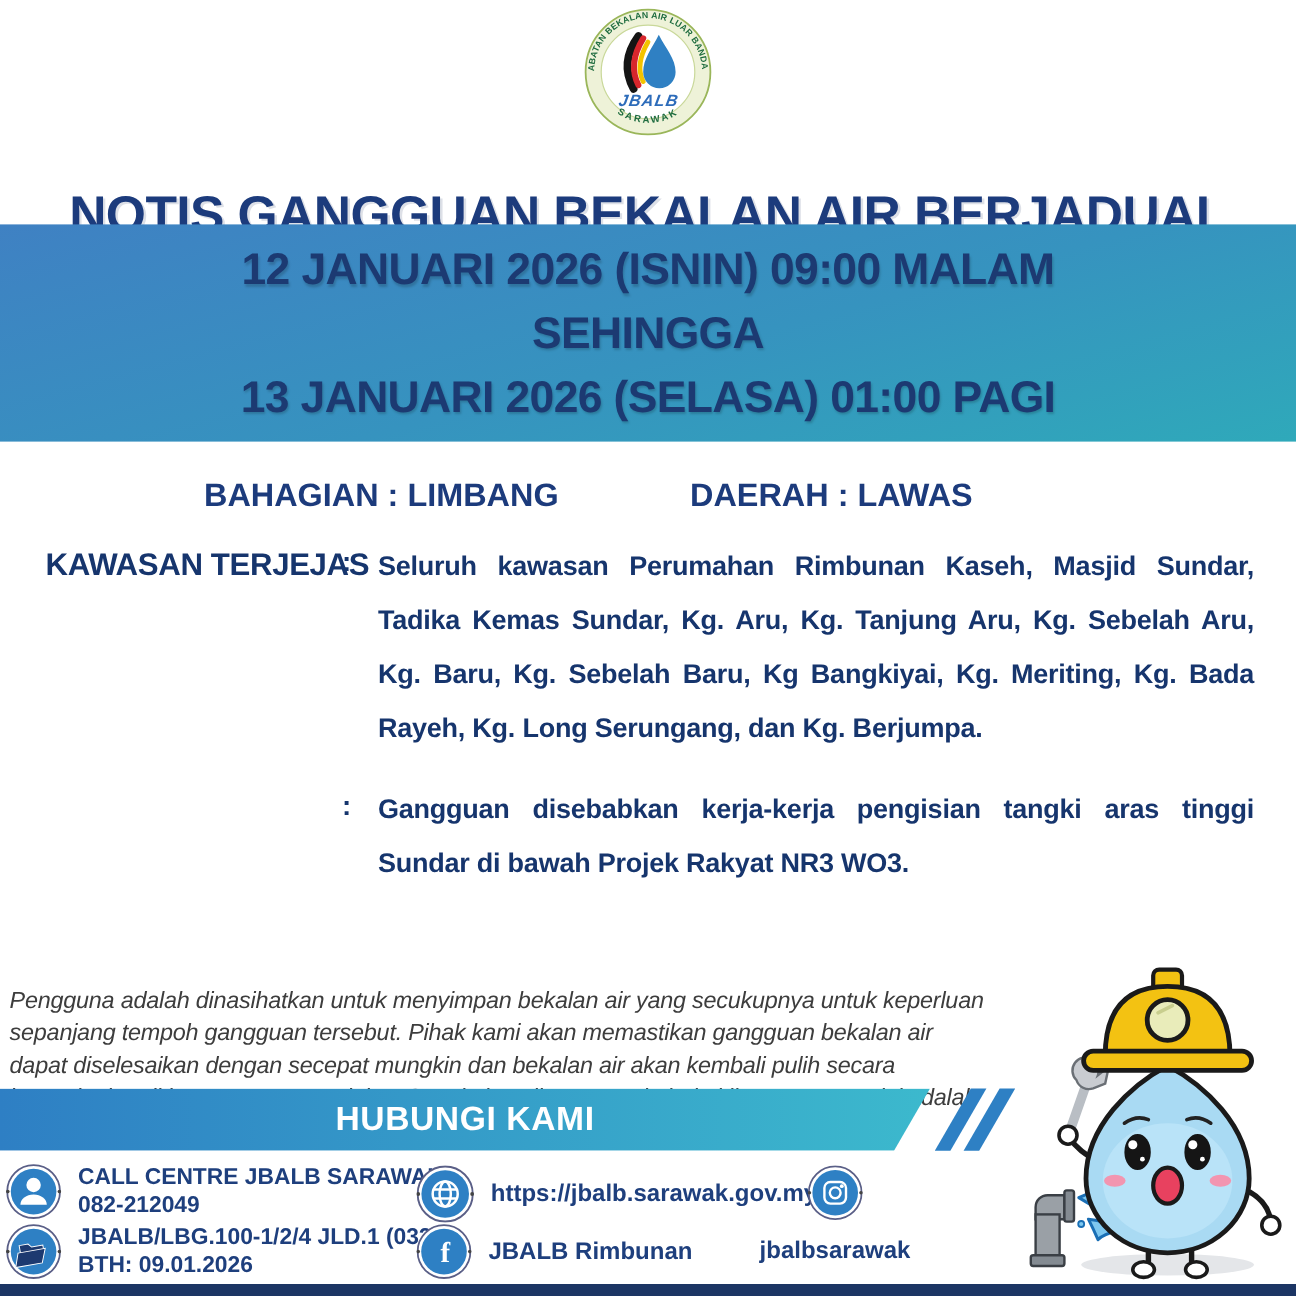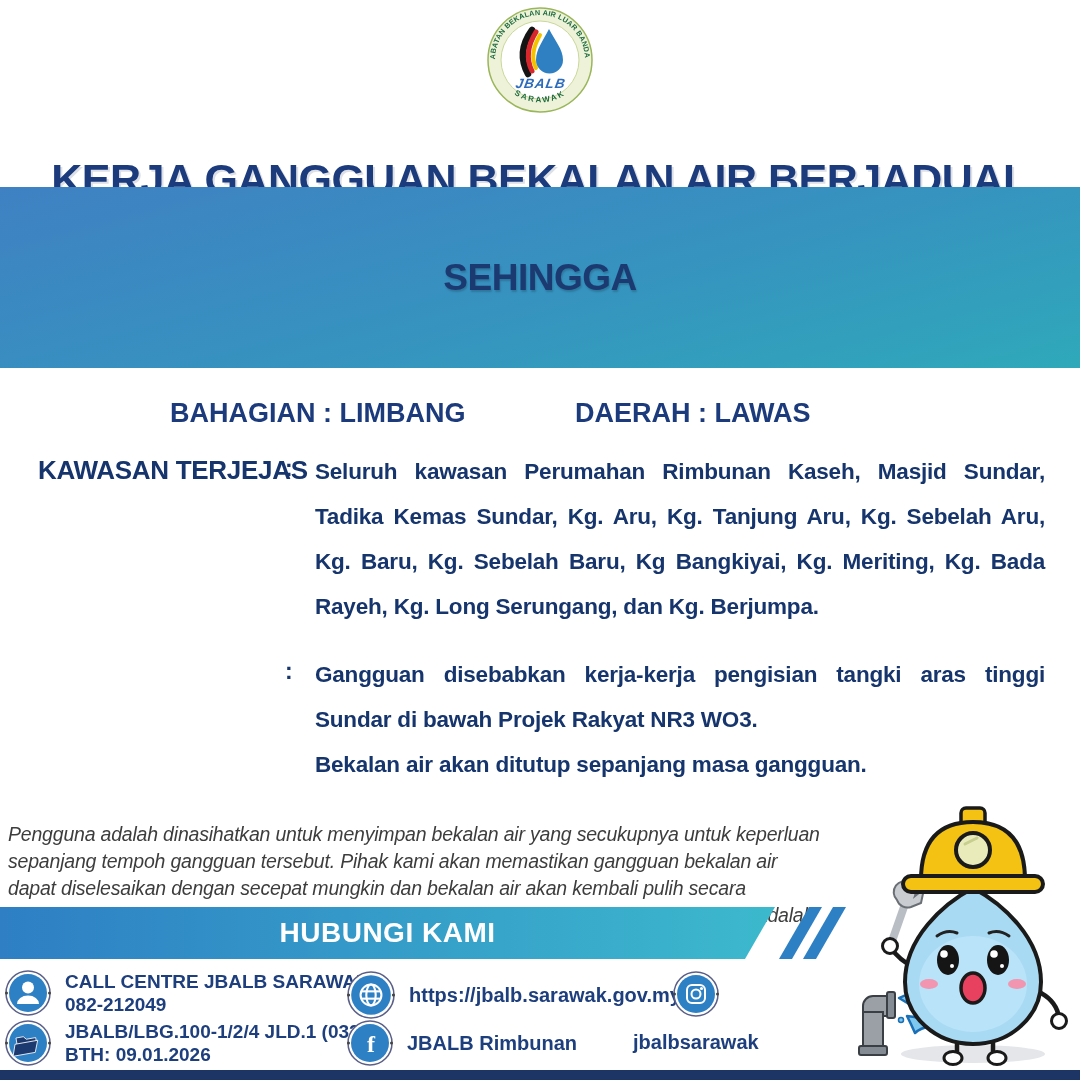--- a/index.html
+++ b/index.html
@@ -90,24 +90,26 @@
         <path d="M50 26 Q37 47 46 65" stroke="#d7262c" stroke-width="5"></path>
         <path d="M54 29 Q43 48 50 62" stroke="#f3c300" stroke-width="4"></path>
       </g>
       <path d="M63 23 C57 35 50 43 50 54 a13.5 13.5 0 0 0 27 0 C77 43 69 35 63 23 z" fill="#2f80c3"></path>
       <g transform="translate(54,82) skewX(-10)">
         <text x="0" y="0" text-anchor="middle" font-size="13.5" font-weight="bold" font-style="italic" letter-spacing="1" fill="#2d6cba">JBALB</text>
       </g>
     </svg>
   </div>
 
-  <h1 class="main-title">KERJA GANGGUAN BEKALAN AIR BERJADUAL</h1>
+  <h1 class="main-title">NOTIS GANGGUAN BEKALAN AIR BERJADUAL</h1>
 
   <div class="schedule-banner">
+    <div>12 JANUARI 2026 (ISNIN) 09:00 MALAM</div>
     <div>SEHINGGA</div>
+    <div>13 JANUARI 2026 (SELASA) 01:00 PAGI</div>
   </div>
 
   <div class="region-row">
     <span class="region-bahagian">
       <span>BAHAGIAN</span>
       <span>:</span>
       <span>LIMBANG</span>
     </span>
     <span class="region-daerah">
       <span>DAERAH</span>
@@ -121,21 +123,20 @@
     <span class="sep">:</span>
     <div class="body">
       <p>Seluruh kawasan Perumahan Rimbunan Kaseh, Masjid Sundar, Tadika Kemas Sundar, Kg. Aru, Kg. Tanjung Aru, Kg. Sebelah Aru, Kg. Baru, Kg. Sebelah Baru, Kg Bangkiyai, Kg. Meriting, Kg. Bada Rayeh, Kg. Long Serungang, dan Kg. Berjumpa.</p>
     </div>
   </div>
 
   <div class="detail-row row-huraian">
     <span class="sep">:</span>
     <div class="body">
       <p>Gangguan disebabkan kerja-kerja pengisian tangki aras tinggi Sundar di bawah Projek Rakyat NR3 WO3.</p>
-      <p>Bekalan air akan ditutup sepanjang masa gangguan.</p>
     </div>
   </div>
 
   <p class="advisory">Pengguna adalah dinasihatkan untuk menyimpan bekalan air yang secukupnya untuk keperluan sepanjang tempoh gangguan tersebut. Pihak kami akan memastikan gangguan bekalan air dapat diselesaikan dengan secepat mungkin dan bekalan air akan kembali pulih secara berperingkat di kawasan yang terjejas. Segala kesulitan yang timbul akibat gangguan ini adalah sangat dikesali.</p>
 
   <div class="contact-banner">
     <span>HUBUNGI KAMI</span>
   </div>
   <div class="banner-stripe stripe-1"></div>
   <div class="banner-stripe stripe-2"></div>

